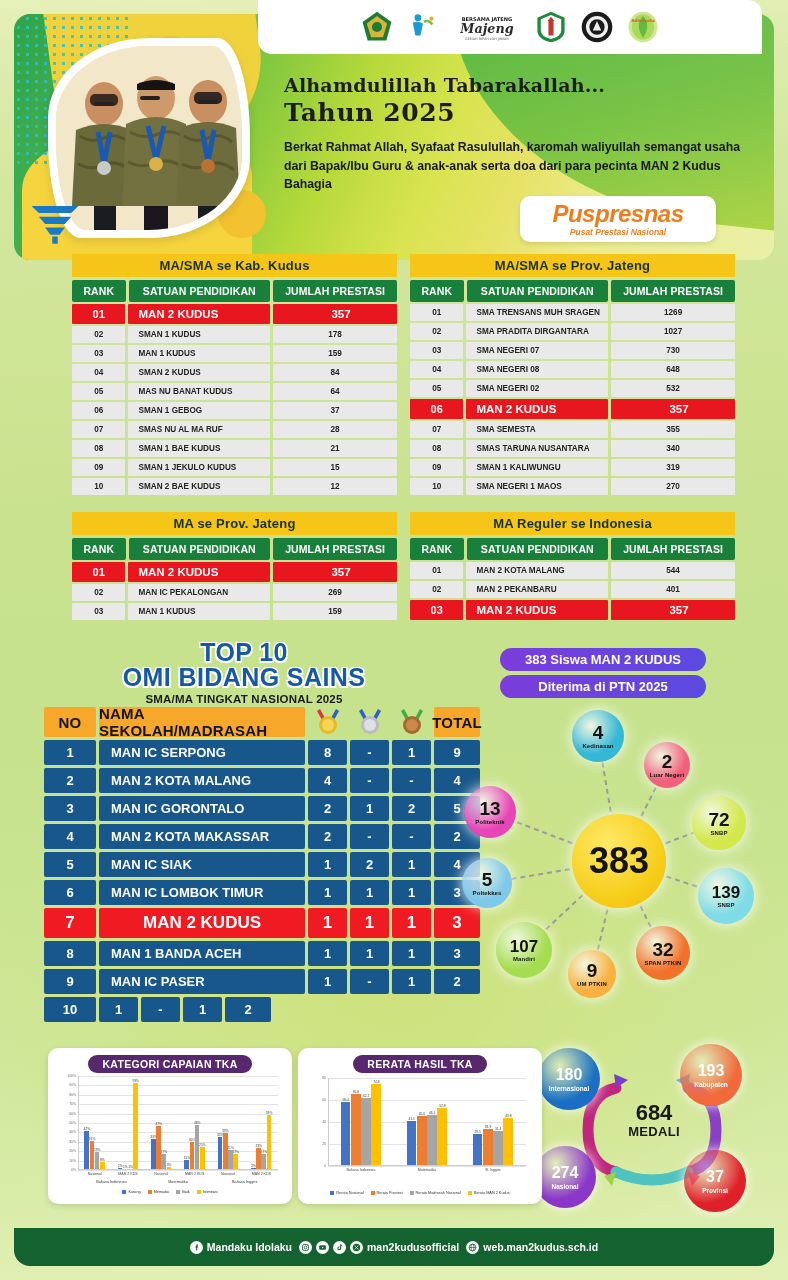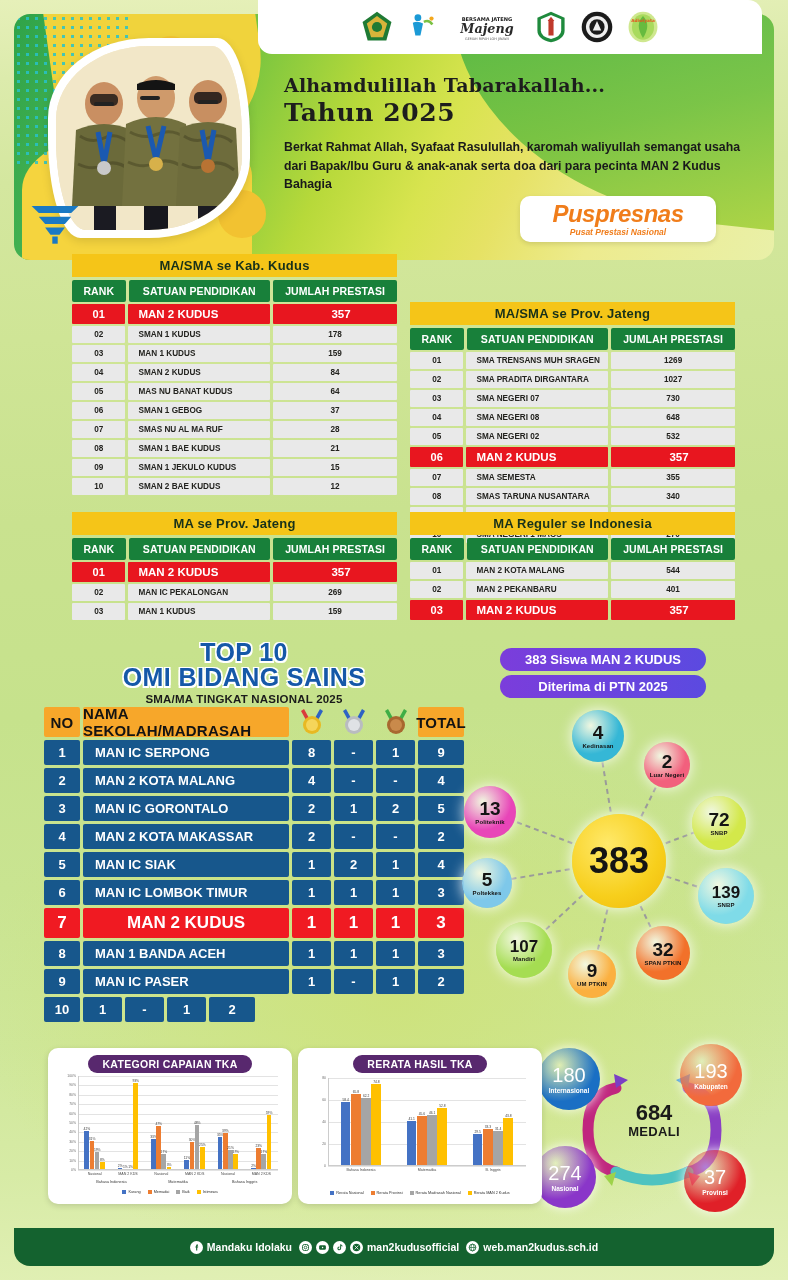--- a/index.html
+++ b/index.html
@@ -148,21 +148,21 @@
   .omi-row { display: flex; gap: 3px; margin-top: 3px; }
   .omi-row .oc {
     background: #17578c; color: #ffffff; font-weight: 700; font-size: 13px;
     display: flex; align-items: center; height: 25px; border-radius: 2px;
   }
   .omi-row .oc.c-no { justify-content: center; }
   .omi-row .oc.c-nm { padding-left: 12px; }
   .omi-row .oc.c-md { justify-content: center; }
   .omi-row.hl .oc { background: #f01a22; height: 30px; font-size: 17px; }
   .omi-row.hl .oc.c-nm { justify-content: center; padding-left: 0; }
-  .ow-no { width: 36px; } .ow-nm { width: 206px; } .ow-md { width: 39px; } .ow-tt { width: 46px; }
+  .ow-no { width: 52px; } .ow-nm { width: 206px; } .ow-md { width: 39px; } .ow-tt { width: 46px; }
 
   
   .ptn-banner { position: absolute; left: 500px; top: 648px; width: 206px; }
   .ptn-pill {
     background: linear-gradient(90deg,#7b3ddb,#5b4ae0);
     color: #fff; font-size: 13px; font-weight: 700; text-align: center;
     border-radius: 15px; padding: 4px 8px; margin-bottom: 4px;
     white-space: nowrap;
   }
   .ptn-area { position: absolute; left: 460px; top: 700px; width: 320px; height: 320px; }
@@ -178,21 +178,21 @@
   .bub.center .bn { font-size: 36px; }
 
   
   .med-area { position: absolute; left: 520px; top: 1040px; width: 260px; height: 180px; }
   .med-bub {
     position: absolute; width: 62px; height: 62px; border-radius: 50%;
     display: flex; flex-direction: column; align-items: center; justify-content: center;
     box-shadow: 0 0 12px rgba(255,255,255,.9);
     color: #fff;
   }
-  .med-bub .mn { font-size: 20px; font-weight: 400; line-height: 1; }
+  .med-bub .mn { font-size: 16px; font-weight: 700; line-height: 1; }
   .med-bub .ml { font-size: 6.5px; font-weight: 700; margin-top: 2px; }
   .med-center { position: absolute; left: 92px; top: 62px; width: 84px; text-align: center; }
   .med-center .cn { font-size: 22px; font-weight: 700; color: #1a1a1a; line-height: 1; }
   .med-center .cl { font-size: 13px; font-weight: 700; color: #1a1a1a; letter-spacing: .3px; }
 
   
   .chart-card {
     position: absolute; background: #ffffff; border-radius: 10px;
     box-shadow: 0 2px 6px rgba(0,0,0,.14);
   }
@@ -389,21 +389,21 @@
           <div class="td c-val w-val">15</div>
         </div>
         <div class="trow">
           <div class="td c-rank w-rank">10</div>
           <div class="td c-name w-name">SMAN 2 BAE KUDUS</div>
           <div class="td c-val w-val">12</div>
         </div>
       </div>
   </div>
 
-  <div class="tbl" style="left:410px; top:254px; width:325px;margin-top:48px;">
+  <div class="tbl" style="left:410px; top:254px; width:325px;">
     <div class="tbl-title">MA/SMA se Prov. Jateng</div>
     <div class="tbl-head">
       <div class="th w-rank">RANK</div>
       <div class="th w-name">SATUAN PENDIDIKAN</div>
       <div class="th w-val">JUMLAH PRESTASI</div>
     </div>
     <div id="tbodyB">
         <div class="trow">
           <div class="td c-rank w-rank">01</div>
           <div class="td c-name w-name">SMA TRENSANS MUH SRAGEN</div>

